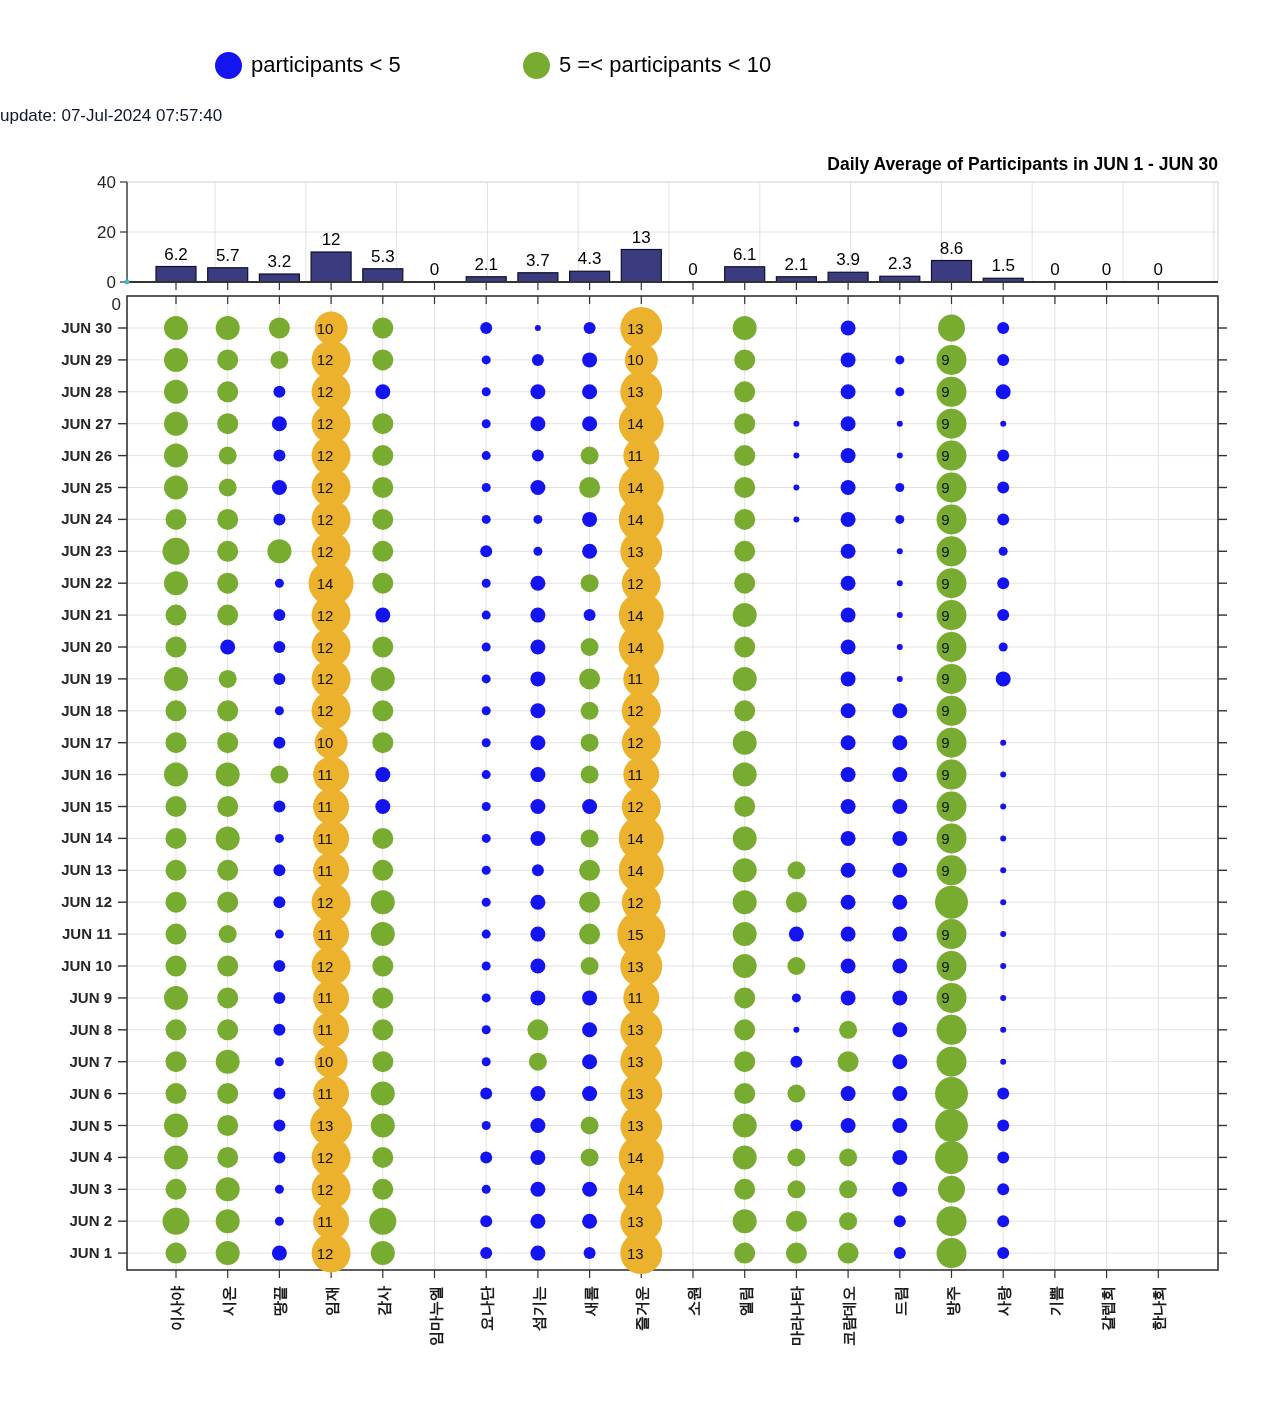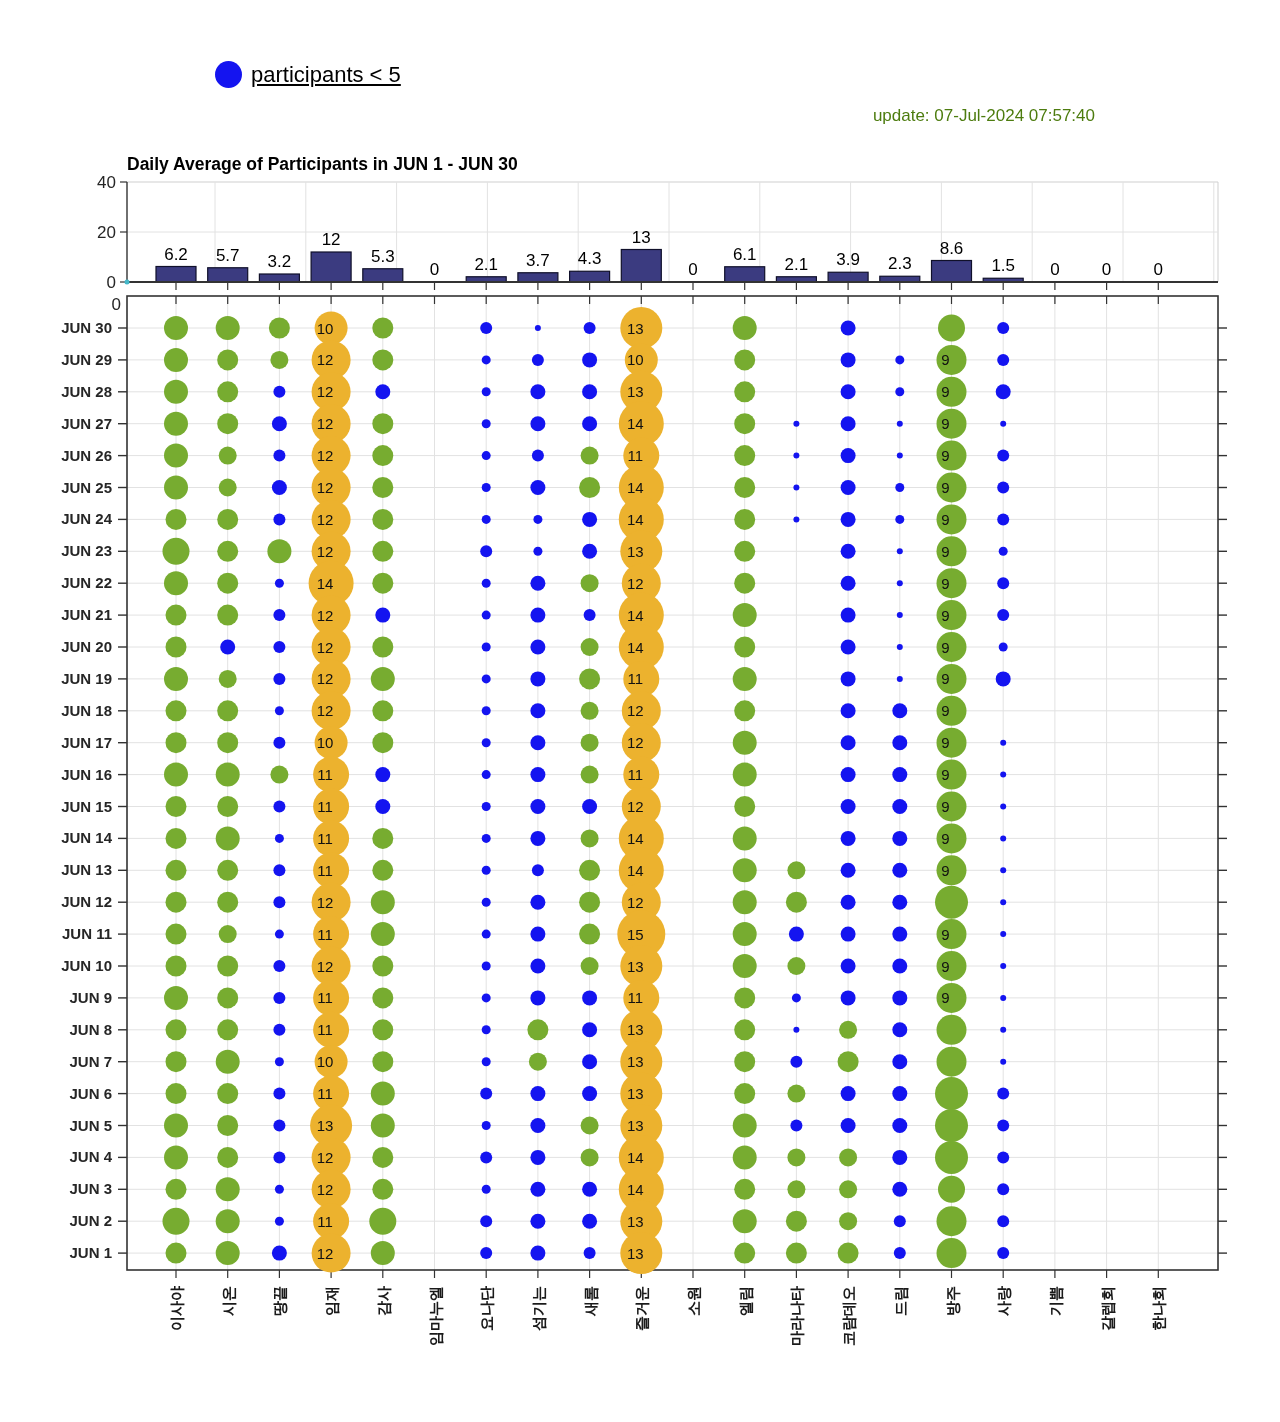--- a/index.html
+++ b/index.html
@@ -1,35 +1,39 @@
 <!DOCTYPE html>
 <html><head>
 <meta charset="utf-8">
 <style>
   html,body{margin:0;padding:0;background:#ffffff;}
   .fig{position:relative;width:1280px;height:1422px;background:#fff;
        font-family:"Liberation Sans","DejaVu Sans",sans-serif;overflow:hidden;}
   .legend{position:absolute;top:52px;left:0;width:1280px;height:36px;}
-  .legend-item{position:absolute;display:flex;align-items:flex-end;height:36px;text-decoration:underline;}
+  .legend-item{position:absolute;display:flex;align-items:flex-start;height:36px;}
   .legend-dot{width:27px;height:27px;border-radius:50%;margin-right:9px;flex:0 0 auto;}
   .legend-label{font-size:22px;color:#000;}
-  .update{position:absolute;top:106px;left:0;width:1095px;text-align:right;
-          font-size:17px;color:#4d7c0f;}
-  .title{position:absolute;top:154px;left:127px;width:1091px;text-align:left;
+  .update{position:absolute;top:106px;left:0;width:1095px;
+          font-size:17px;color:#0f172a;}
+  .title{position:absolute;top:154px;left:127px;width:1091px;text-align:right;
          font-size:17.5px;font-weight:bold;color:#000;}
   svg{position:absolute;top:0;left:0;}
 </style>
 </head>
 <body>
 
 <div class="fig">
   <div class="legend">
     <div class="legend-item" style="left:215px">
       <span class="legend-dot" style="background: rgb(20, 20, 240);"></span>
       <span class="legend-label">participants &lt; 5</span>
+    </div>
+    <div class="legend-item" style="left:523px">
+      <span class="legend-dot" style="background: rgb(119, 172, 48);"></span>
+      <span class="legend-label">5 =&lt; participants &lt; 10</span>
     </div>
   </div>
   <div class="update">update: 07-Jul-2024 07:57:40</div>
   <div class="title">Daily Average of Participants in JUN 1 - JUN 30</div>
   <svg id="chart" width="1280" height="1422">
       <line x1="127" y1="182" x2="1218" y2="182" stroke="#cfcfcf" stroke-width="1"></line>
       <line x1="1218" y1="182" x2="1218" y2="282" stroke="#cfcfcf" stroke-width="1"></line>
       <line x1="127" y1="232" x2="1218" y2="232" stroke="#e2e2e2" stroke-width="1"></line>
       <line x1="215" y1="182" x2="215" y2="282" stroke="#e2e2e2" stroke-width="1"></line>
       <line x1="305.8" y1="182" x2="305.8" y2="282" stroke="#e2e2e2" stroke-width="1"></line>

